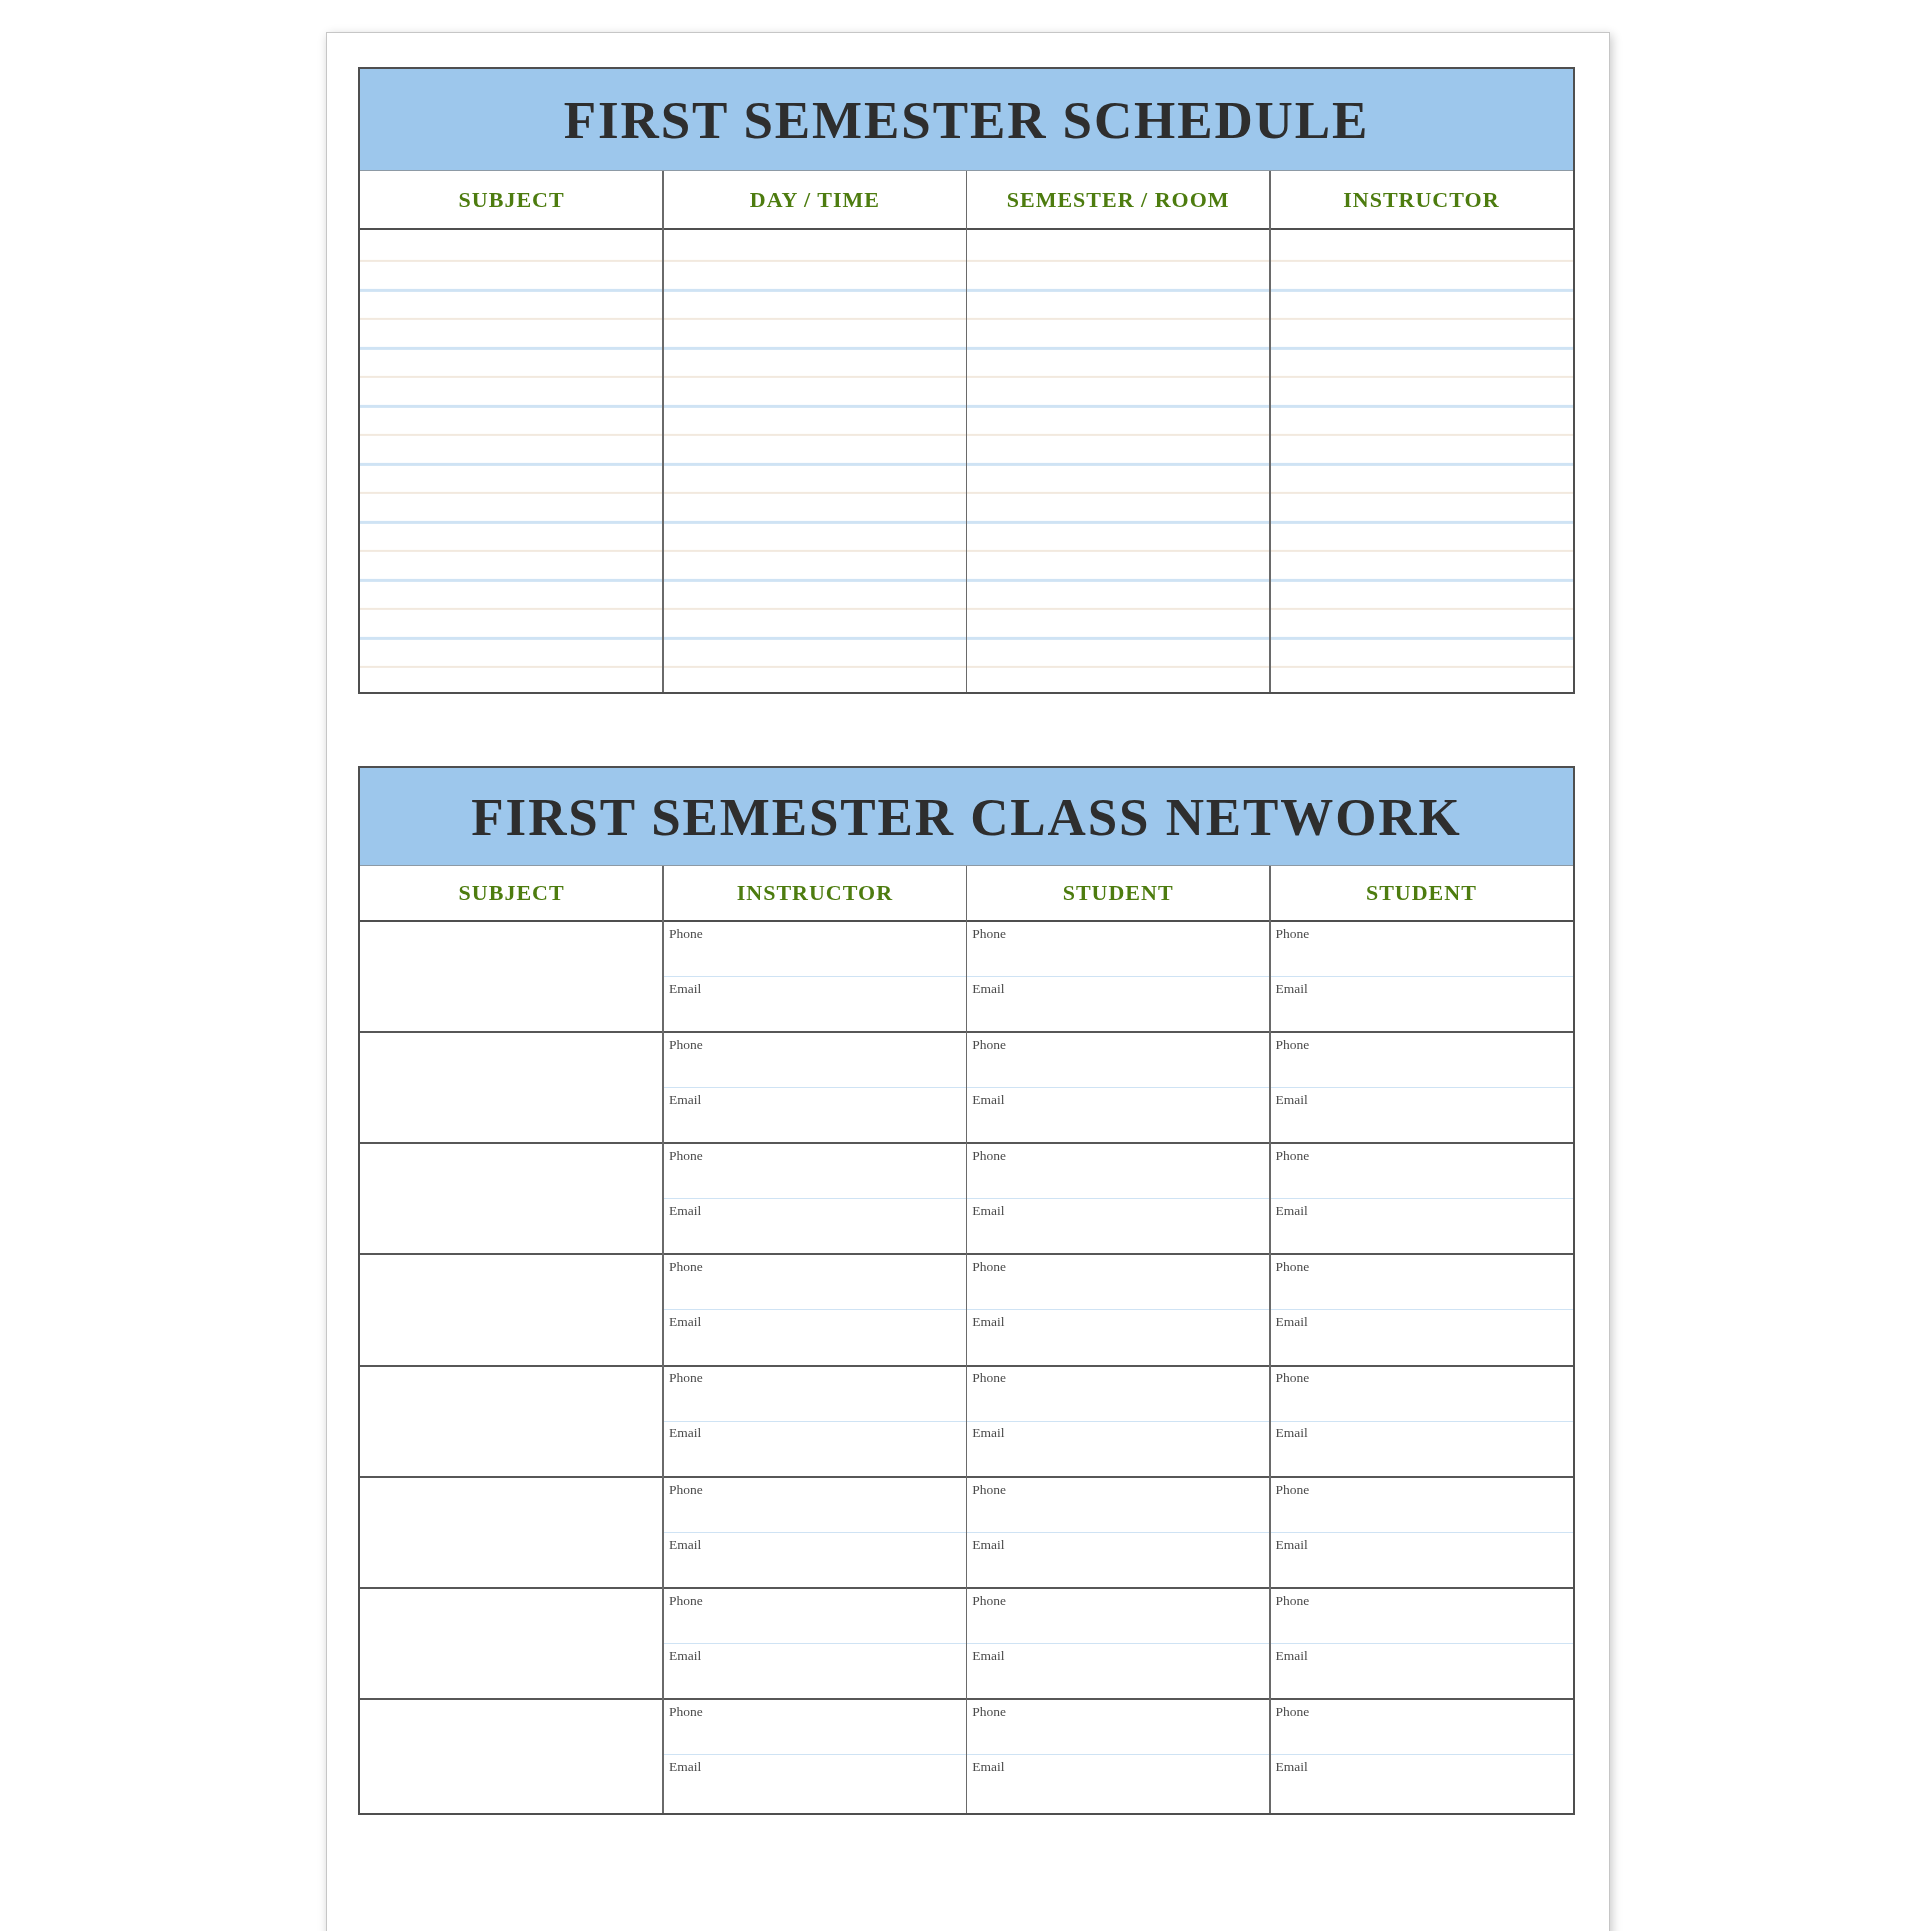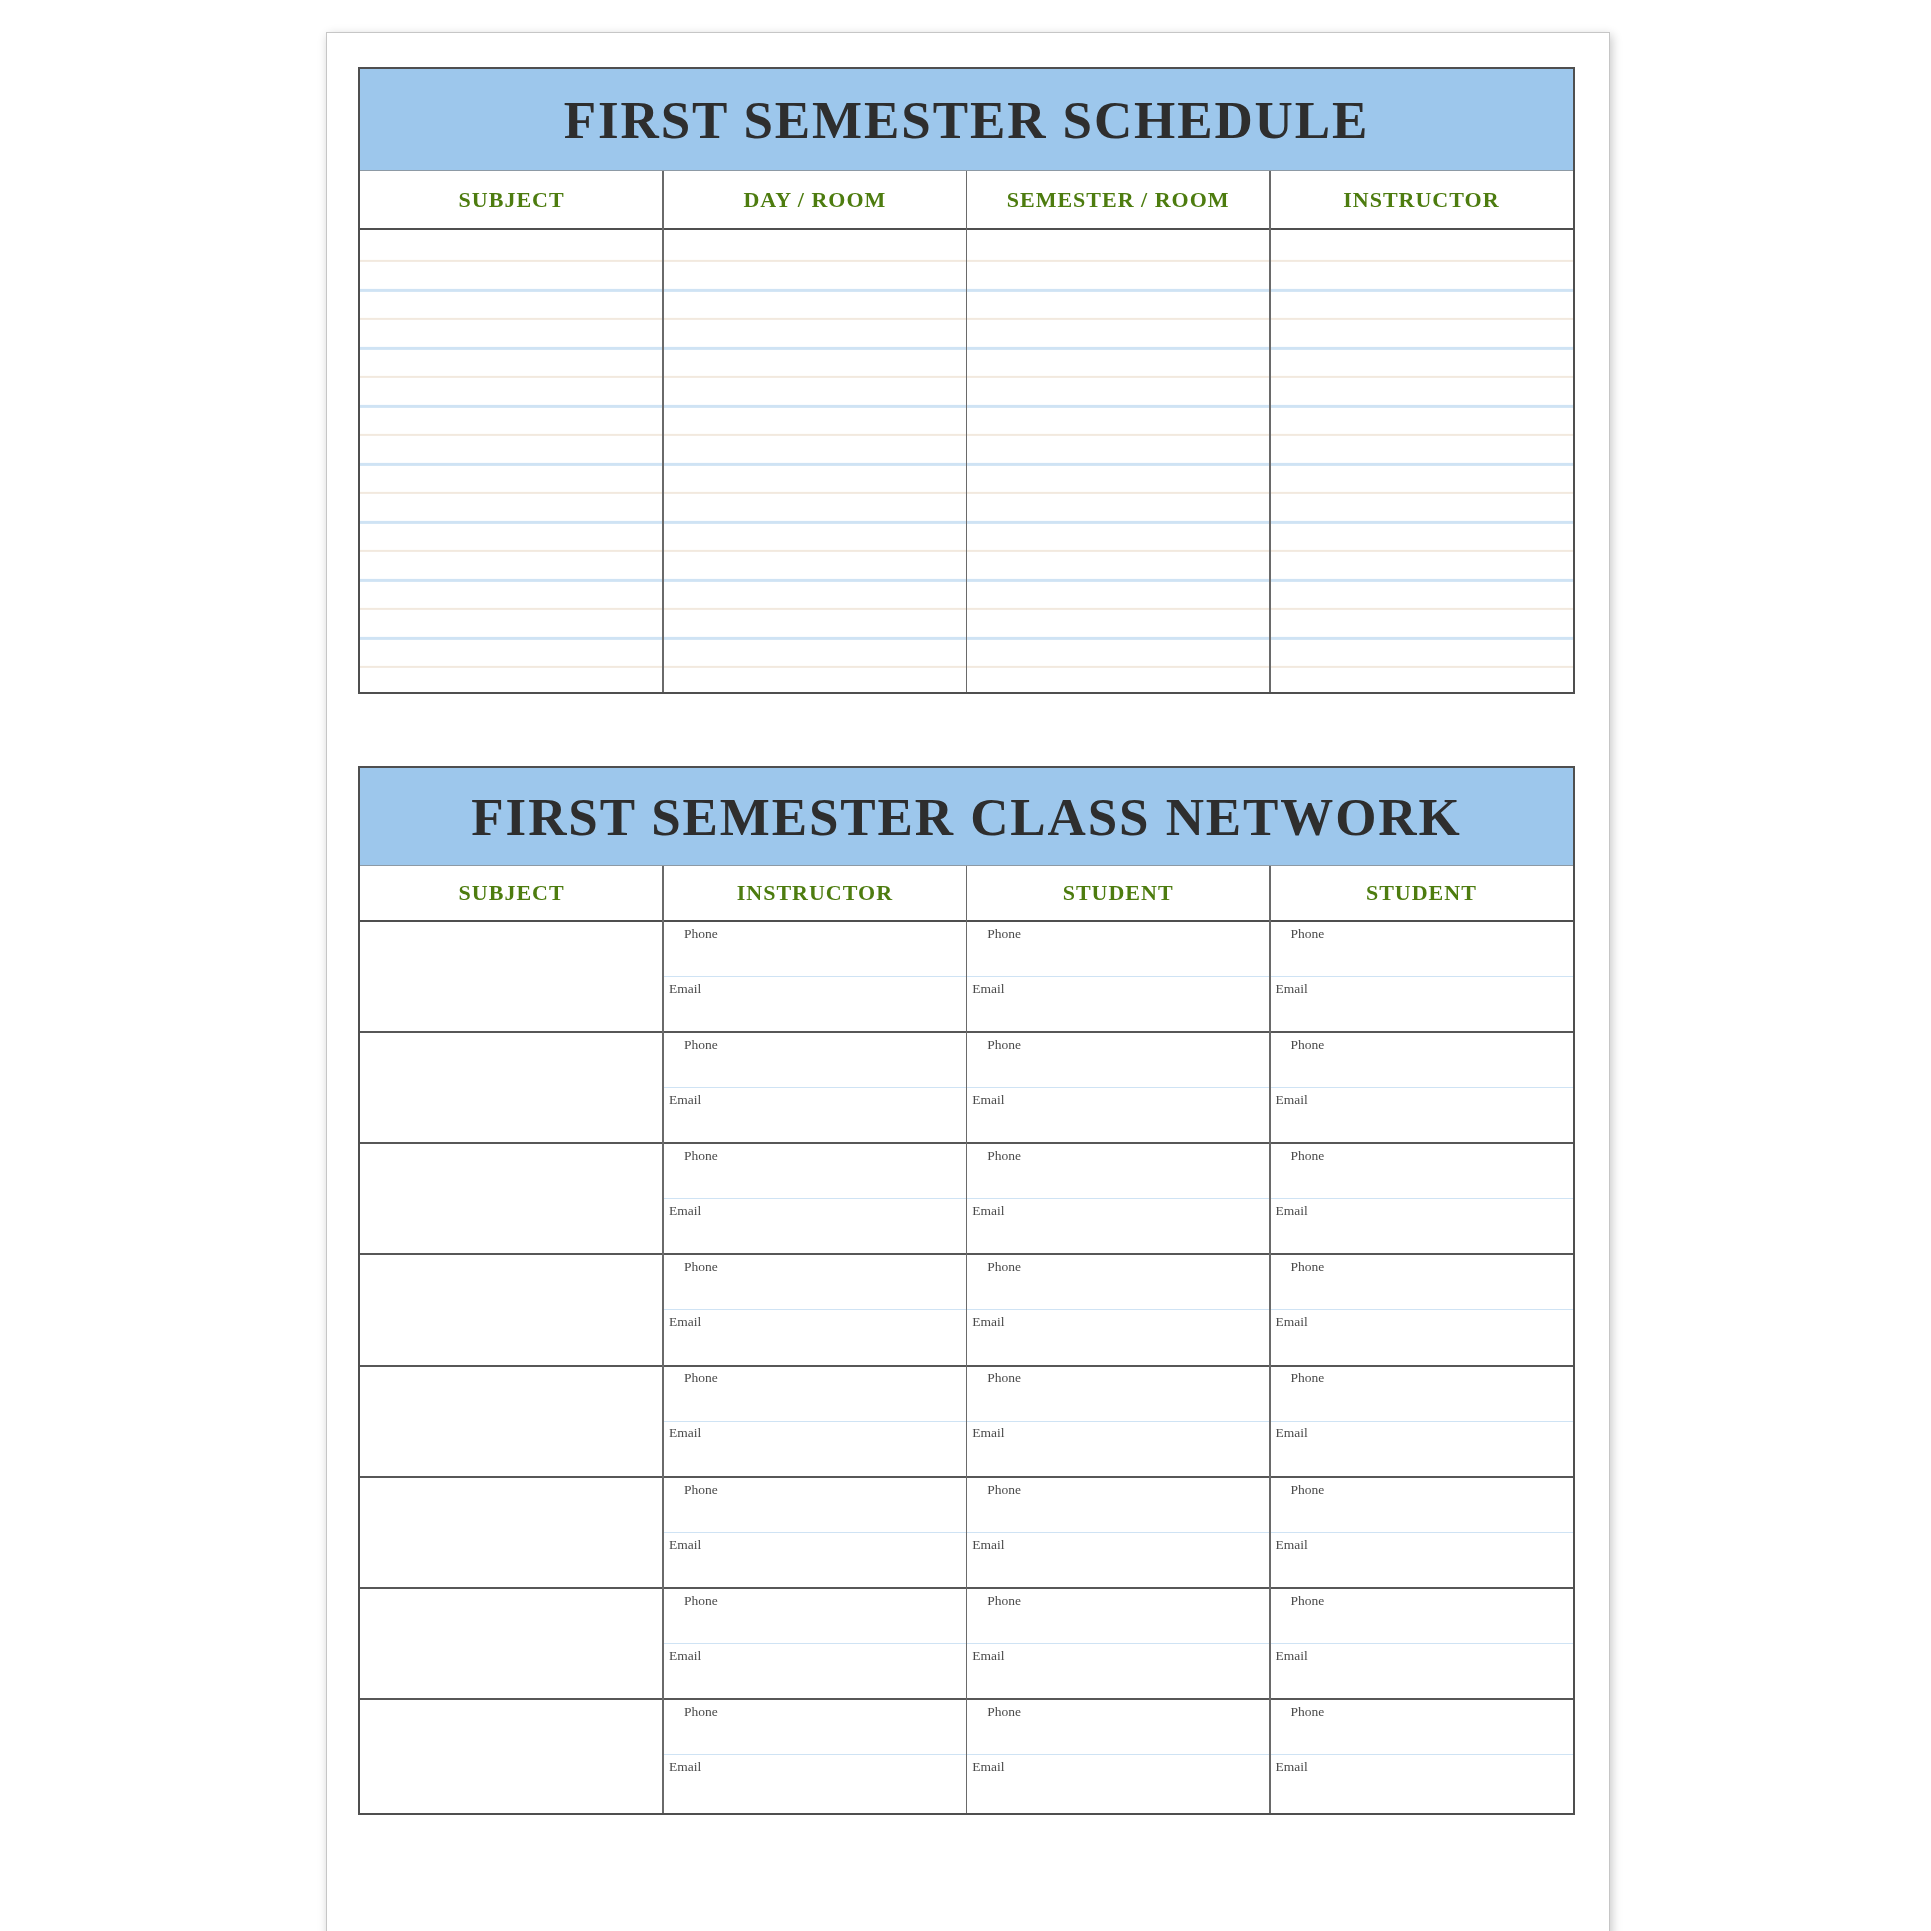--- a/index.html
+++ b/index.html
@@ -90,39 +90,39 @@
   }
   .net-row{
     flex:1;display:grid;grid-template-columns:repeat(4,1fr);
     border-bottom:2.9px solid #575757;
     box-sizing:border-box;
   }
   .net-row:last-child{border-bottom:none;}
   .net-cell{position:relative;}
   .contact-cell{display:flex;flex-direction:column;}
   .half{flex:1;box-sizing:border-box;}
-  .phone-half{border-bottom:1.9px solid var(--rule-blue);padding-left:15px;}
+  .phone-half{border-bottom:1.9px solid var(--rule-blue);}
   .small-label{
     display:inline-block;
     margin:3.9px 0 0 5.8px;
     font-size:13.5px;color:var(--label-gray);
   }
 </style>
 </head>
 <body>
 
 <div class="page">
 
   <div class="sheet-table" id="schedule-table">
     <div class="title-band">
       <div class="table-title">FIRST SEMESTER SCHEDULE</div>
     </div>
     <div class="header-row">
       <div class="header-cell">SUBJECT</div>
-      <div class="header-cell">DAY / ROOM</div>
+      <div class="header-cell">DAY / TIME</div>
       <div class="header-cell">SEMESTER / ROOM</div>
       <div class="header-cell">INSTRUCTOR</div>
     </div>
     <div class="ruled-body"></div>
     <div class="col-divider c1"></div>
     <div class="col-divider c2"></div>
     <div class="col-divider c3"></div>
   </div>
 
   <div class="sheet-table" id="network-table">

